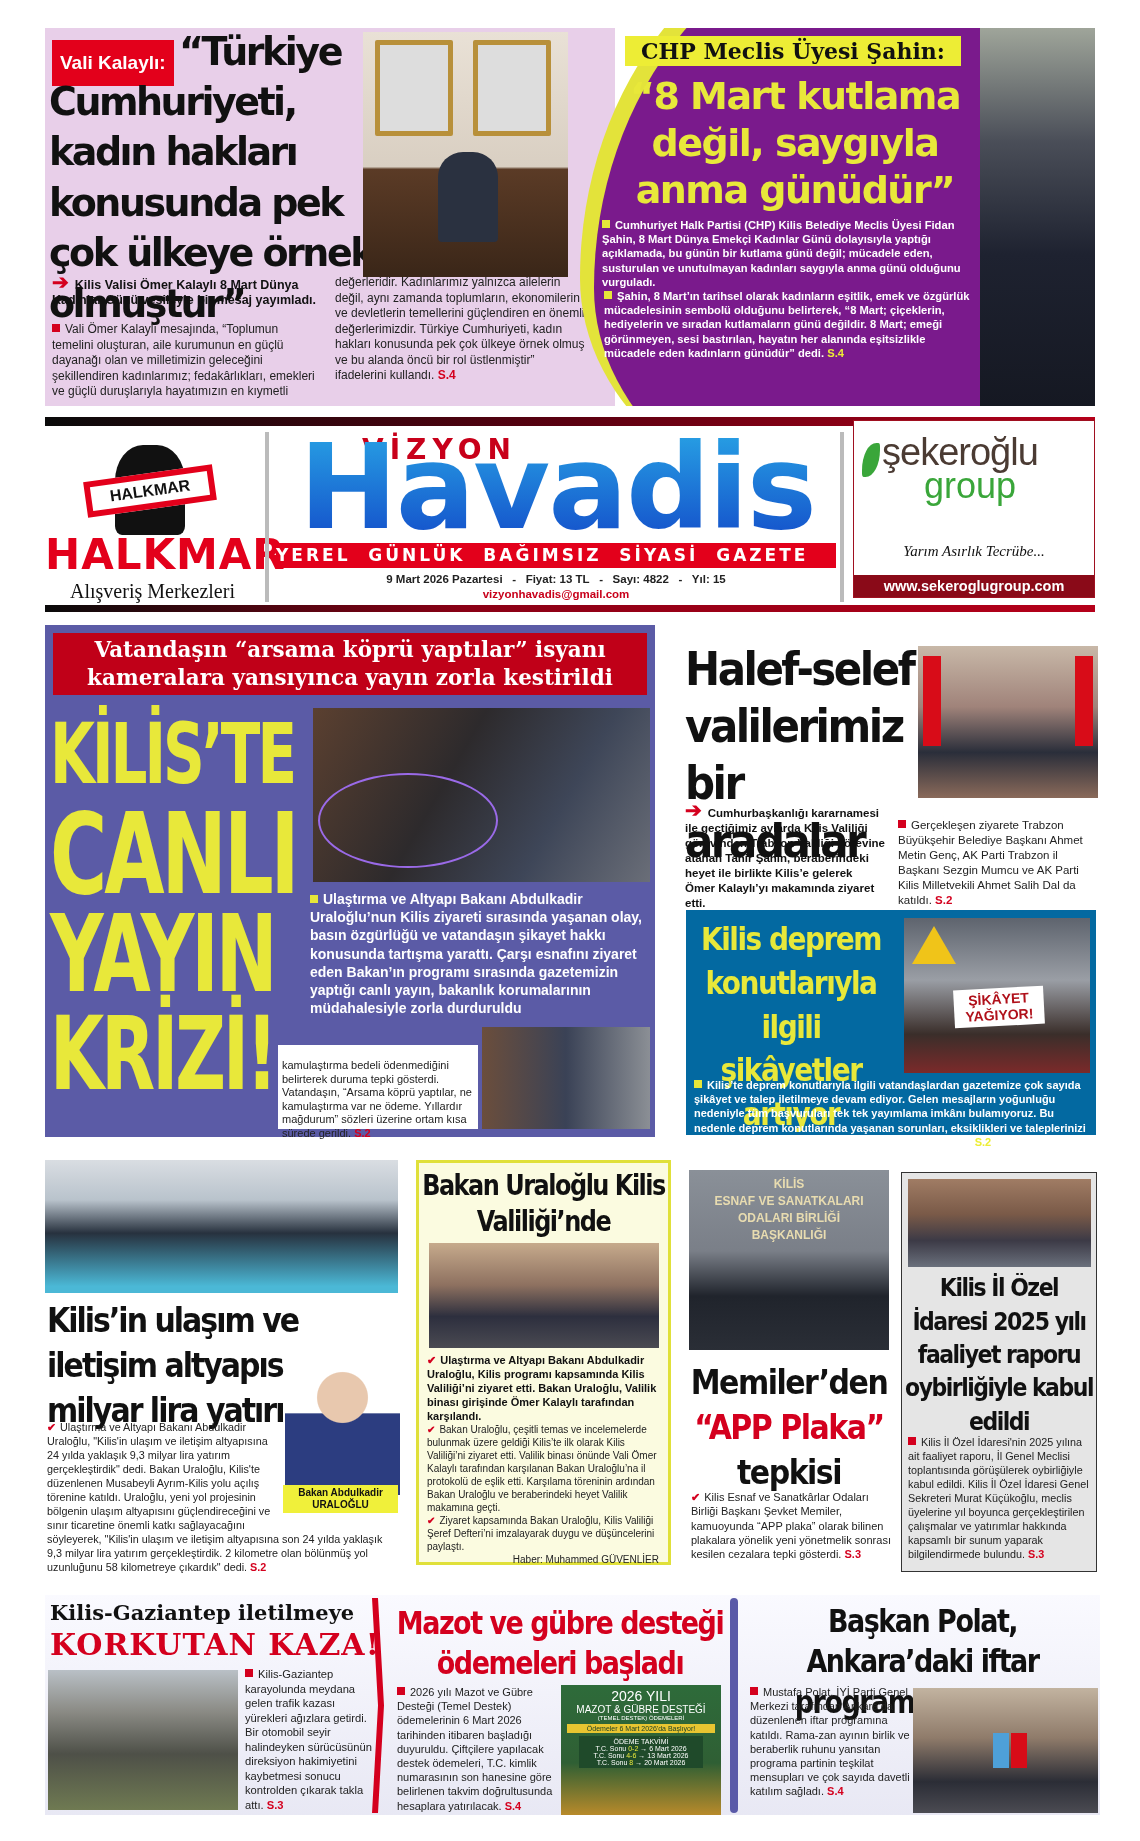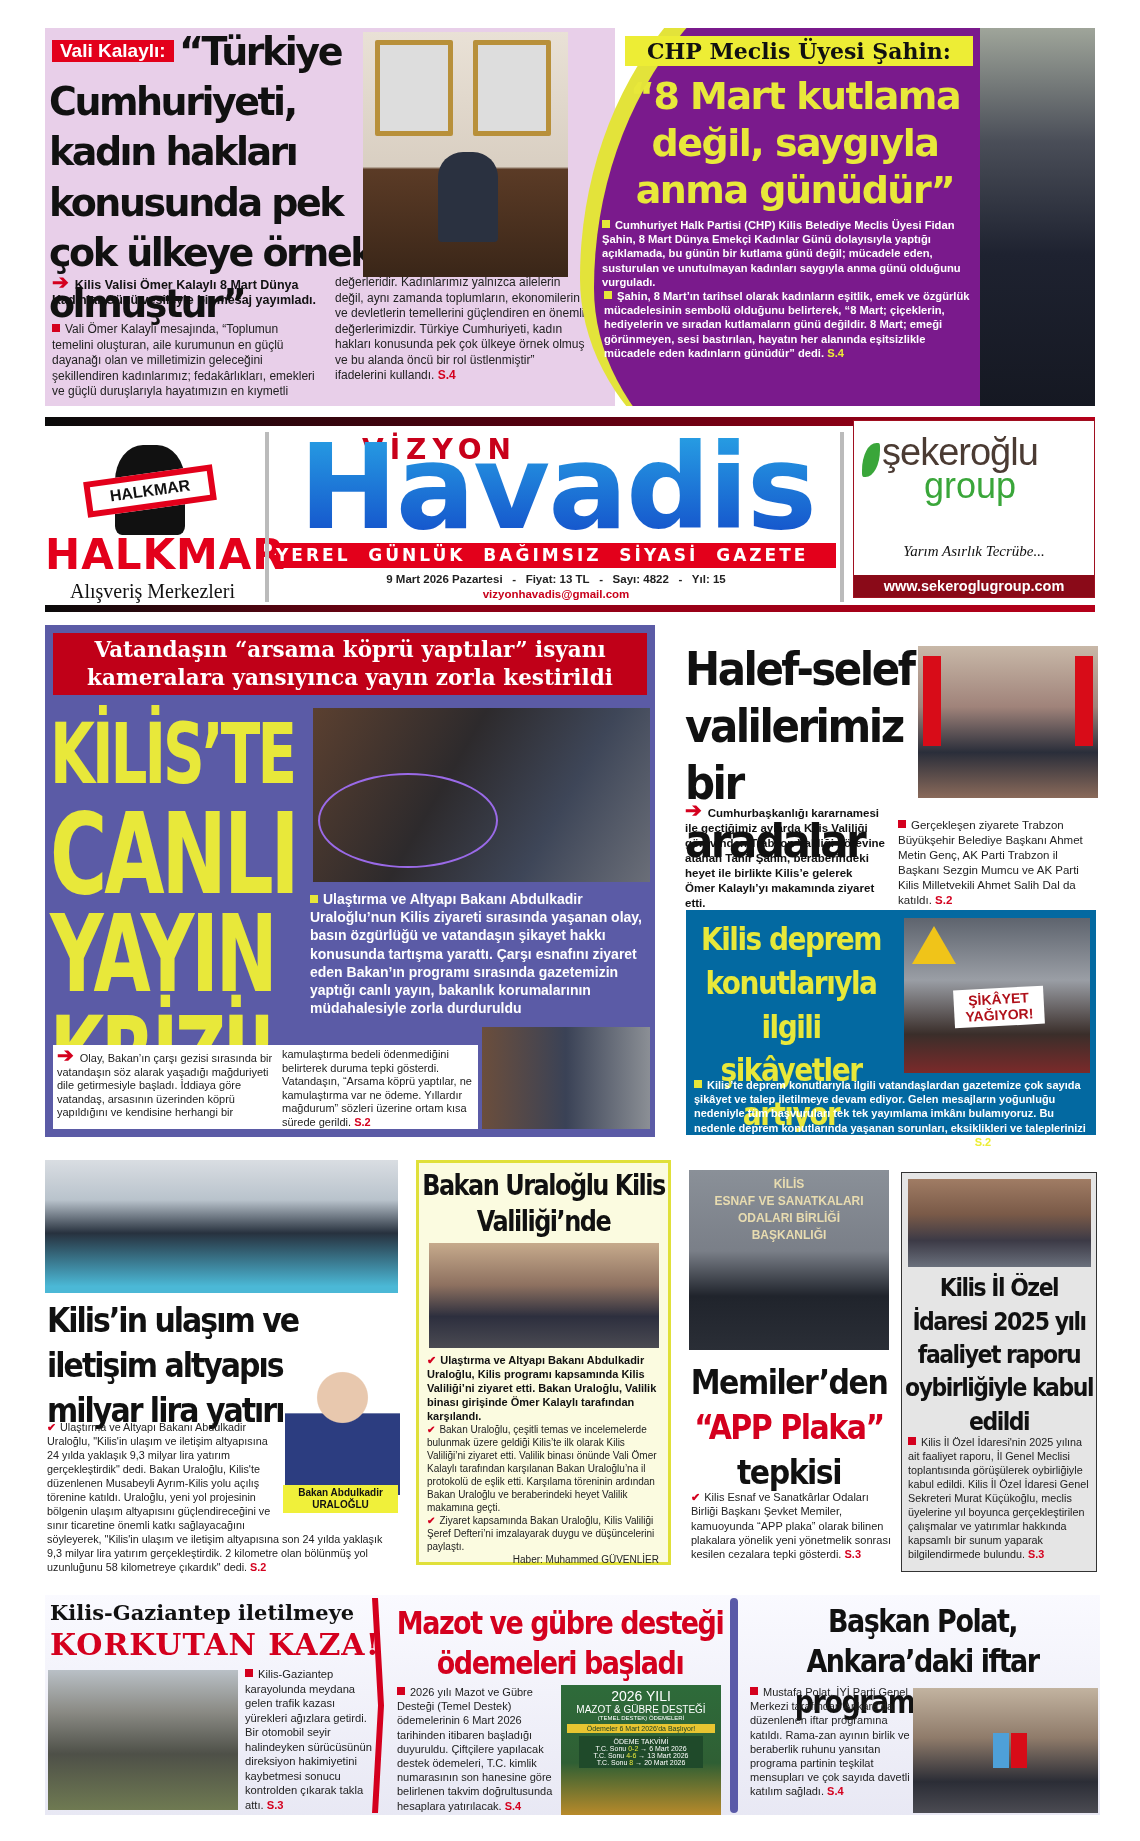--- a/index.html
+++ b/index.html
@@ -13,37 +13,37 @@
 .sq{display:inline-block;width:8px;height:8px;background:#d4001e;margin-right:5px;vertical-align:1px}
 .sqy{display:inline-block;width:8px;height:8px;background:#e6e63a;margin-right:5px;vertical-align:1px}
 .chk{color:#d4001e;font-weight:bold;margin-right:4px}
 .arrow{color:#d4001e;font-weight:bold;font-size:20px;line-height:14px;margin-right:6px}
 .photo{background:linear-gradient(135deg,#8a8f96,#4d5258 60%,#2f3238);}
 </style>
 </head>
 <body>
 
 <div class="abs" style="left:45px;top:28px;width:570px;height:378px;background:#e8cfe9;">
-  <div class="abs" style="left:7px;top:12px;background:#e3001b;color:#fff;font-weight:bold;font-size:19px;padding:0 8px;">Vali Kalaylı:</div>
+  <div class="abs" style="left:7px;top:12px;background:#e3001b;color:#fff;font-weight:bold;font-size:19px;padding:12px 8px;">Vali Kalaylı:</div>
   <div class="abs hl" style="left:4px;top:5px;width:330px;font-size:38px;line-height:48px;text-indent:130px;letter-spacing:-2.5px;transform:scaleY(1.05)">“Türkiye Cumhuriyeti, kadın hakları konusunda pek çok ülkeye örnek olmuştur”</div>
   <div class="abs photo" style="left:318px;top:4px;width:205px;height:245px;background:linear-gradient(180deg,#e9e1d6 0%,#d9cfc2 55%,#5b3b26 56%,#3a2618 100%);">
     <div style="position:absolute;left:12px;top:8px;width:78px;height:96px;border:5px solid #b8903a;background:#ddd;border-radius:2px"></div>
     <div style="position:absolute;left:110px;top:8px;width:78px;height:96px;border:5px solid #b8903a;background:#ddd;border-radius:2px"></div>
     <div style="position:absolute;left:75px;top:120px;width:60px;height:90px;background:#2a3140;border-radius:25px 25px 4px 4px"></div>
   </div>
   <div class="abs bodyb" style="left:7px;top:247px;width:265px;font-size:12.5px;line-height:15px"><span class="arrow">➔</span><span>Kilis Valisi Ömer Kalaylı 8 Mart Dünya Kadınlar Günü vesileyle bir mesaj yayımladı.</span></div>
   <div class="abs body" style="left:7px;top:294px;width:265px;font-size:12px;line-height:15.5px"><span class="sq"></span><span>Vali Ömer Kalaylı mesajında, “Toplumun temelini oluşturan, aile kurumunun en güçlü dayanağı olan ve milletimizin geleceğini şekillendiren kadınlarımız; fedakârlıkları, emekleri ve güçlü duruşlarıyla hayatımızın en kıymetli</span></div>
   <div class="abs body" style="left:290px;top:247px;width:250px;font-size:12px;line-height:15.5px"><span>değerleridir. Kadınlarımız yalnızca ailelerin değil, aynı zamanda toplumların, ekonomilerin ve devletlerin temellerini güçlendiren en önemli değerlerimizdir. Türkiye Cumhuriyeti, kadın hakları konusunda pek çok ülkeye örnek olmuş ve bu alanda öncü bir rol üstlenmiştir” ifadelerini kullandı.</span> <span class="ref">S.4</span></div>
 </div>
 
 <div class="abs" style="left:580px;top:28px;width:515px;height:378px;overflow:hidden;">
   <div class="abs" style="left:0;top:0;width:600px;height:600px;border-radius:50% 0 0 50%/60% 0 0 40%;background:#e3e33a;left:0;top:-110px"></div>
   <div class="abs" style="left:14px;top:-100px;width:600px;height:600px;border-radius:50% 0 0 50%/60% 0 0 40%;background:#7a1a8c;"></div>
   <div class="abs photo" style="left:400px;top:0;width:115px;height:378px;background:linear-gradient(180deg,#9fa59a,#4a4e58 30%,#1e2230 60%,#151822)"></div>
-  <div class="abs serifhl" style="left:45px;top:8px;background:#eded35;color:#111;font-size:22px;padding:2px 22px">CHP Meclis Üyesi Şahin:</div>
+  <div class="abs serifhl" style="left:45px;top:8px;background:#eded35;color:#111;font-size:22px;padding:2px 16px">CHP Meclis Üyesi Şahin:</div>
   <div class="abs hl" style="left:30px;top:45px;width:370px;text-align:center;color:#e8e83a;font-size:38px;line-height:47px">“8 Mart kutlama değil, saygıyla anma günüdür”</div>
   <div class="abs bodyb" style="left:22px;top:190px;width:372px;color:#fff;font-size:11.2px;line-height:14.2px;text-align:center">
     <div style="text-align:left"><span class="sqy"></span><span>Cumhuriyet Halk Partisi (CHP) Kilis Belediye Meclis Üyesi Fidan Şahin, 8 Mart Dünya Emekçi Kadınlar Günü dolayısıyla yaptığı açıklamada, bu günün bir kutlama günü değil; mücadele eden, susturulan ve unutulmayan kadınları saygıyla anma günü olduğunu vurguladı.</span></div>
     <div style="text-align:left;padding-left:2px"><span class="sqy"></span><span>Şahin, 8 Mart’ın tarihsel olarak kadınların eşitlik, emek ve özgürlük mücadelesinin sembolü olduğunu belirterek, “8 Mart; çiçeklerin, hediyelerin ve sıradan kutlamaların günü değildir. 8 Mart; emeği görünmeyen, sesi bastırılan, hayatın her alanında eşitsizlikle mücadele eden kadınların günüdür” dedi.</span> <span style="color:#eded35">S.4</span></div>
   </div>
 </div>
 
 <div class="abs" style="left:45px;top:417px;width:1050px;height:9px;background:linear-gradient(90deg,#0a0a0a,#5a0010 50%,#b5001a)"></div>
 
 <div class="abs" style="left:45px;top:430px;width:215px;height:175px;">
@@ -82,22 +82,21 @@
   <div class="abs" style="left:5px;top:78px;width:205px;">
     <div class="hl" style="color:#e8e83a;font-size:58px;line-height:70px;letter-spacing:-3px;transform:scaleY(1.45);transform-origin:left top;height:100px">KİLİS’TE</div>
     <div class="hl" style="color:#e8e83a;font-size:78px;line-height:70px;letter-spacing:-3px;transform:scaleY(1.45);transform-origin:left top;height:100px">CANLI</div>
     <div class="hl" style="color:#e8e83a;font-size:74px;line-height:70px;letter-spacing:-3px;transform:scaleY(1.45);transform-origin:left top;height:100px">YAYIN</div>
     <div class="hl" style="color:#e8e83a;font-size:70px;line-height:70px;letter-spacing:-3px;transform:scaleY(1.45);transform-origin:left top;height:100px">KRİZİ!</div>
   </div>
   <div class="abs photo" style="left:268px;top:83px;width:337px;height:174px;background:linear-gradient(120deg,#5b4030,#2d2a2c 40%,#3e4658 70%,#6a6e78)">
     <div style="position:absolute;left:5px;top:65px;width:180px;height:95px;border:2px solid #9a6ae8;border-radius:50%"></div>
   </div>
   <div class="abs bodyb" style="left:265px;top:265px;width:340px;color:#fff;font-size:14px;line-height:18.2px"><span class="sqy"></span><span>Ulaştırma ve Altyapı Bakanı Abdulkadir Uraloğlu’nun Kilis ziyareti sırasında yaşanan olay, basın özgürlüğü ve vatandaşın şikayet hakkı konusunda tartışma yarattı. Çarşı esnafını ziyaret eden Bakan’ın programı sırasında gazetemizin yaptığı canlı yayın, bakanlık korumalarının müdahalesiyle zorla durduruldu</span></div>
-  <div class="abs body" style="left:8px;top:420px;width:225px;background:#fff;height:84px;padding:3px 4px;font-size:11px;line-height:13.6px"><span class="arrow">➔</span><span>Olay, Bakan’ın çarşı gezisi sırasında bir vatandaşın söz alarak yaşadığı mağduriyeti dile getirmesiyle başladı. İddiaya göre vatandaş, arsasının üzerinden köprü yapıldığını ve kendisine herhangi bir</span></div>
-  <div class="abs body" style="left:233px;top:420px;width:200px;background:#fff;height:84px;padding:3px 4px;font-size:11px;line-height:13.6px"><span>kamulaştırma bedeli ödenmediğini belirterek duruma tepki gösterdi. Vatandaşın, “Arsama köprü yaptılar, ne kamulaştırma var ne ödeme. Yıllardır mağdurum” sözleri üzerine ortam kısa sürede gerildi.</span> <span class="ref">S.2</span></div>
+  <div class="abs body" style="left:233px;top:420px;width:200px;background:#fff;height:84px;padding:14px 4px;font-size:11px;line-height:13.6px"><span>kamulaştırma bedeli ödenmediğini belirterek duruma tepki gösterdi. Vatandaşın, “Arsama köprü yaptılar, ne kamulaştırma var ne ödeme. Yıllardır mağdurum” sözleri üzerine ortam kısa sürede gerildi.</span> <span class="ref">S.2</span></div>
   <div class="abs photo" style="left:437px;top:402px;width:168px;height:102px;background:linear-gradient(90deg,#6b4e3c,#3a4256 50%,#8b8f95)"></div>
 </div>
 
 <div class="abs" style="left:680px;top:625px;width:420px;height:270px;margin-top:11px;">
   <div class="abs hl" style="left:5px;top:5px;width:230px;font-size:42px;line-height:52px;letter-spacing:-2.5px;transform:scaleY(1.1);transform-origin:left top">Halef-selef valilerimiz bir aradalar</div>
   <div class="abs photo" style="left:238px;top:10px;width:180px;height:152px;background:linear-gradient(180deg,#c8b8a8,#a0837a 40%,#2a2e3a 70%,#8a6a5a)">
     <div style="position:absolute;left:5px;top:10px;width:18px;height:90px;background:#d80c18"></div>
     <div style="position:absolute;right:5px;top:10px;width:18px;height:90px;background:#d80c18"></div>
   </div>
   <div class="abs bodyb" style="left:5px;top:167px;width:200px;font-size:11.5px;line-height:15px"><span class="arrow">➔</span><span>Cumhurbaşkanlığı kararnamesi ile geçtiğimiz aylarda Kilis Valiliği görevinden Trabzon Valiliği görevine atanan Tahir Şahin, beraberindeki heyet ile birlikte Kilis’e gelerek Ömer Kalaylı’yı makamında ziyaret etti.</span></div>

